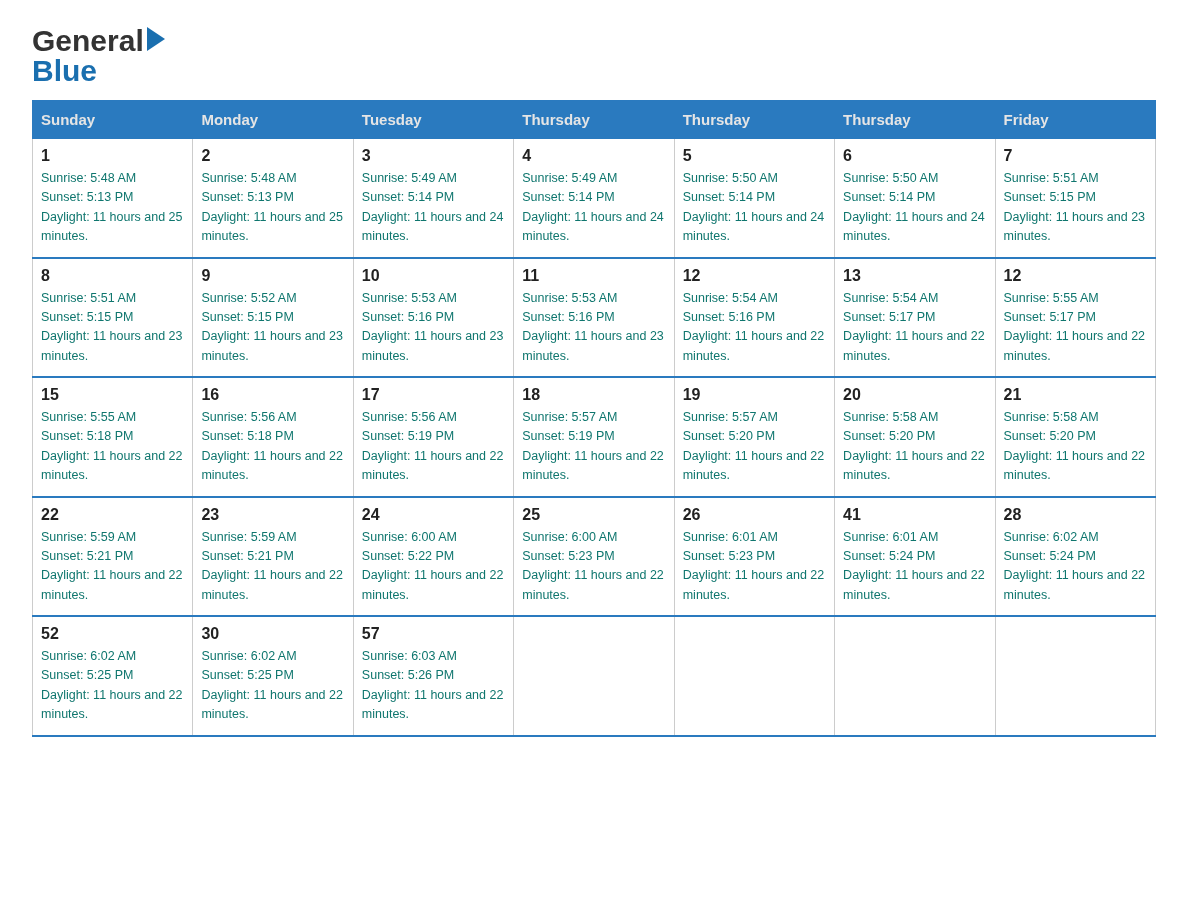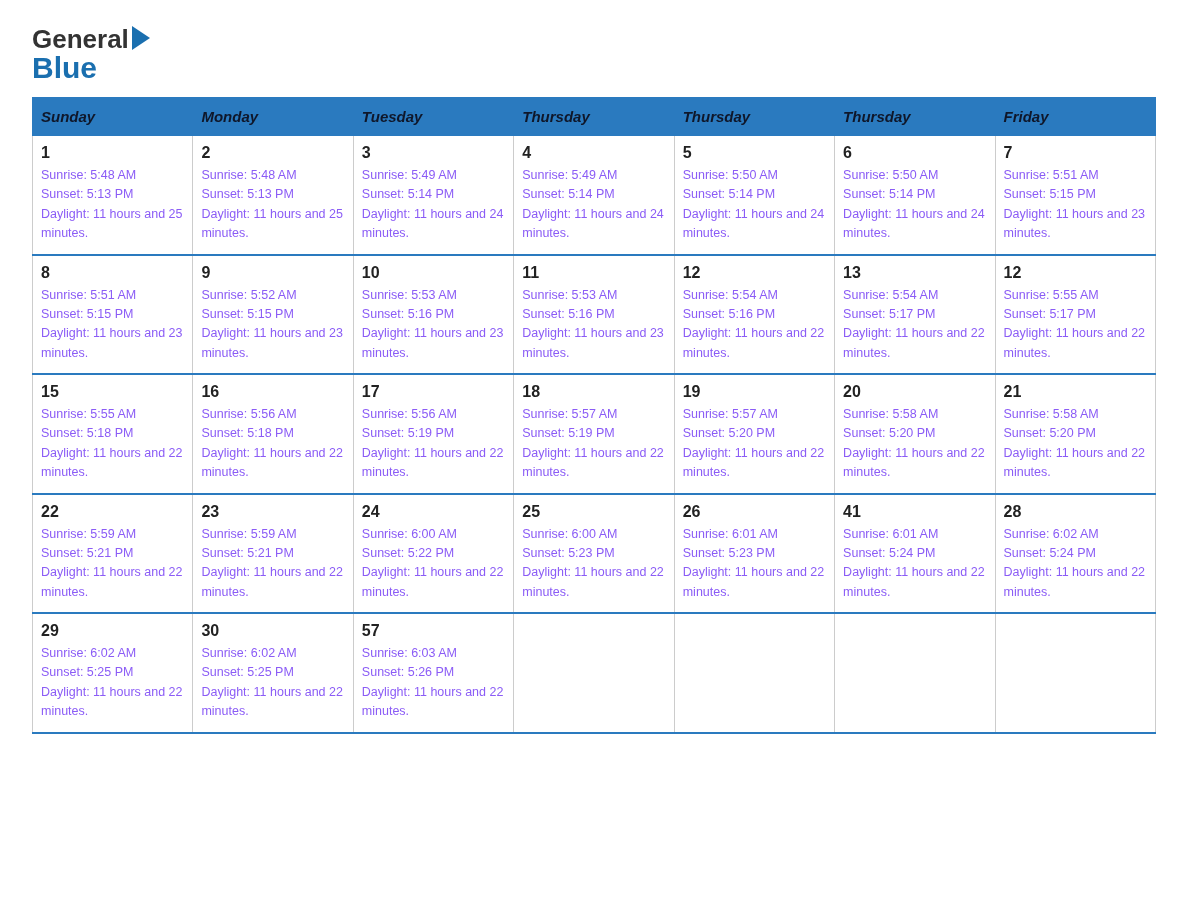--- a/index.html
+++ b/index.html
@@ -45,27 +45,26 @@
       font-weight: normal;
       margin-top: 4px;
     }
     .calendar {
       width: 100%;
       border-collapse: collapse;
       margin-top: 12px;
     }
     .calendar thead th {
       background: #2a7abf;
-      color: #0f172a;
+      color: #e5e5e5;
       font-size: 15px;
       font-weight: bold;
       padding: 10px 8px;
       text-align: left;
       border: 1px solid #2a7abf;
-      font-style: italic;
     }
     .calendar tbody td {
       vertical-align: top;
       padding: 8px 8px 10px 8px;
       border: 1px solid #ccc;
       font-size: 12.5px;
       color: #222;
       width: 14.28%;
       min-height: 90px;
     }
@@ -74,33 +73,33 @@
     }
     .day-number {
       font-size: 16px;
       font-weight: bold;
       margin-bottom: 4px;
       display: block;
     }
     .day-info {
       font-size: 12.5px;
       line-height: 1.55;
-      color: #8b5cf6;
+      color: #0f766e;
     }
     .empty-cell {
       background: #fff;
     }
   </style>
 </head>
 <body>
 
 <div class="header-row">
   <div class="logo">
     <div class="logo-line1">
-      <span style="font-size:26px;font-weight:bold;color:#333;">General</span>
+      <span style="font-size:30px;font-weight:bold;color:#333;">General</span>
       <span style="display:inline-block;margin-left:3px;width:0;height:0;border-top:12px solid transparent;border-bottom:12px solid transparent;border-left:18px solid #1a6faf;vertical-align:middle;margin-top:-4px;"></span>
     </div>
     <div class="logo-line2" style="color:#1a6faf;font-size:30px;font-weight:bold;margin-top:-4px;">Blue</div>
   </div>
   <div class="title-block">
     <div class="month-title"></div>
     <div class="location-title"></div>
   </div>
 </div>
 
@@ -344,21 +343,21 @@
         <span class="day-number">28</span>
         <div class="day-info">
           Sunrise: 6:02 AM<br>
           Sunset: 5:24 PM<br>
           Daylight: 11 hours and 22 minutes.
         </div>
       </td>
       </tr>
       <tr>
         <td>
-        <span class="day-number">29</span>
+        <span class="day-number">52</span>
         <div class="day-info">
           Sunrise: 6:02 AM<br>
           Sunset: 5:25 PM<br>
           Daylight: 11 hours and 22 minutes.
         </div>
       </td>
         <td>
         <span class="day-number">30</span>
         <div class="day-info">
           Sunrise: 6:02 AM<br>

